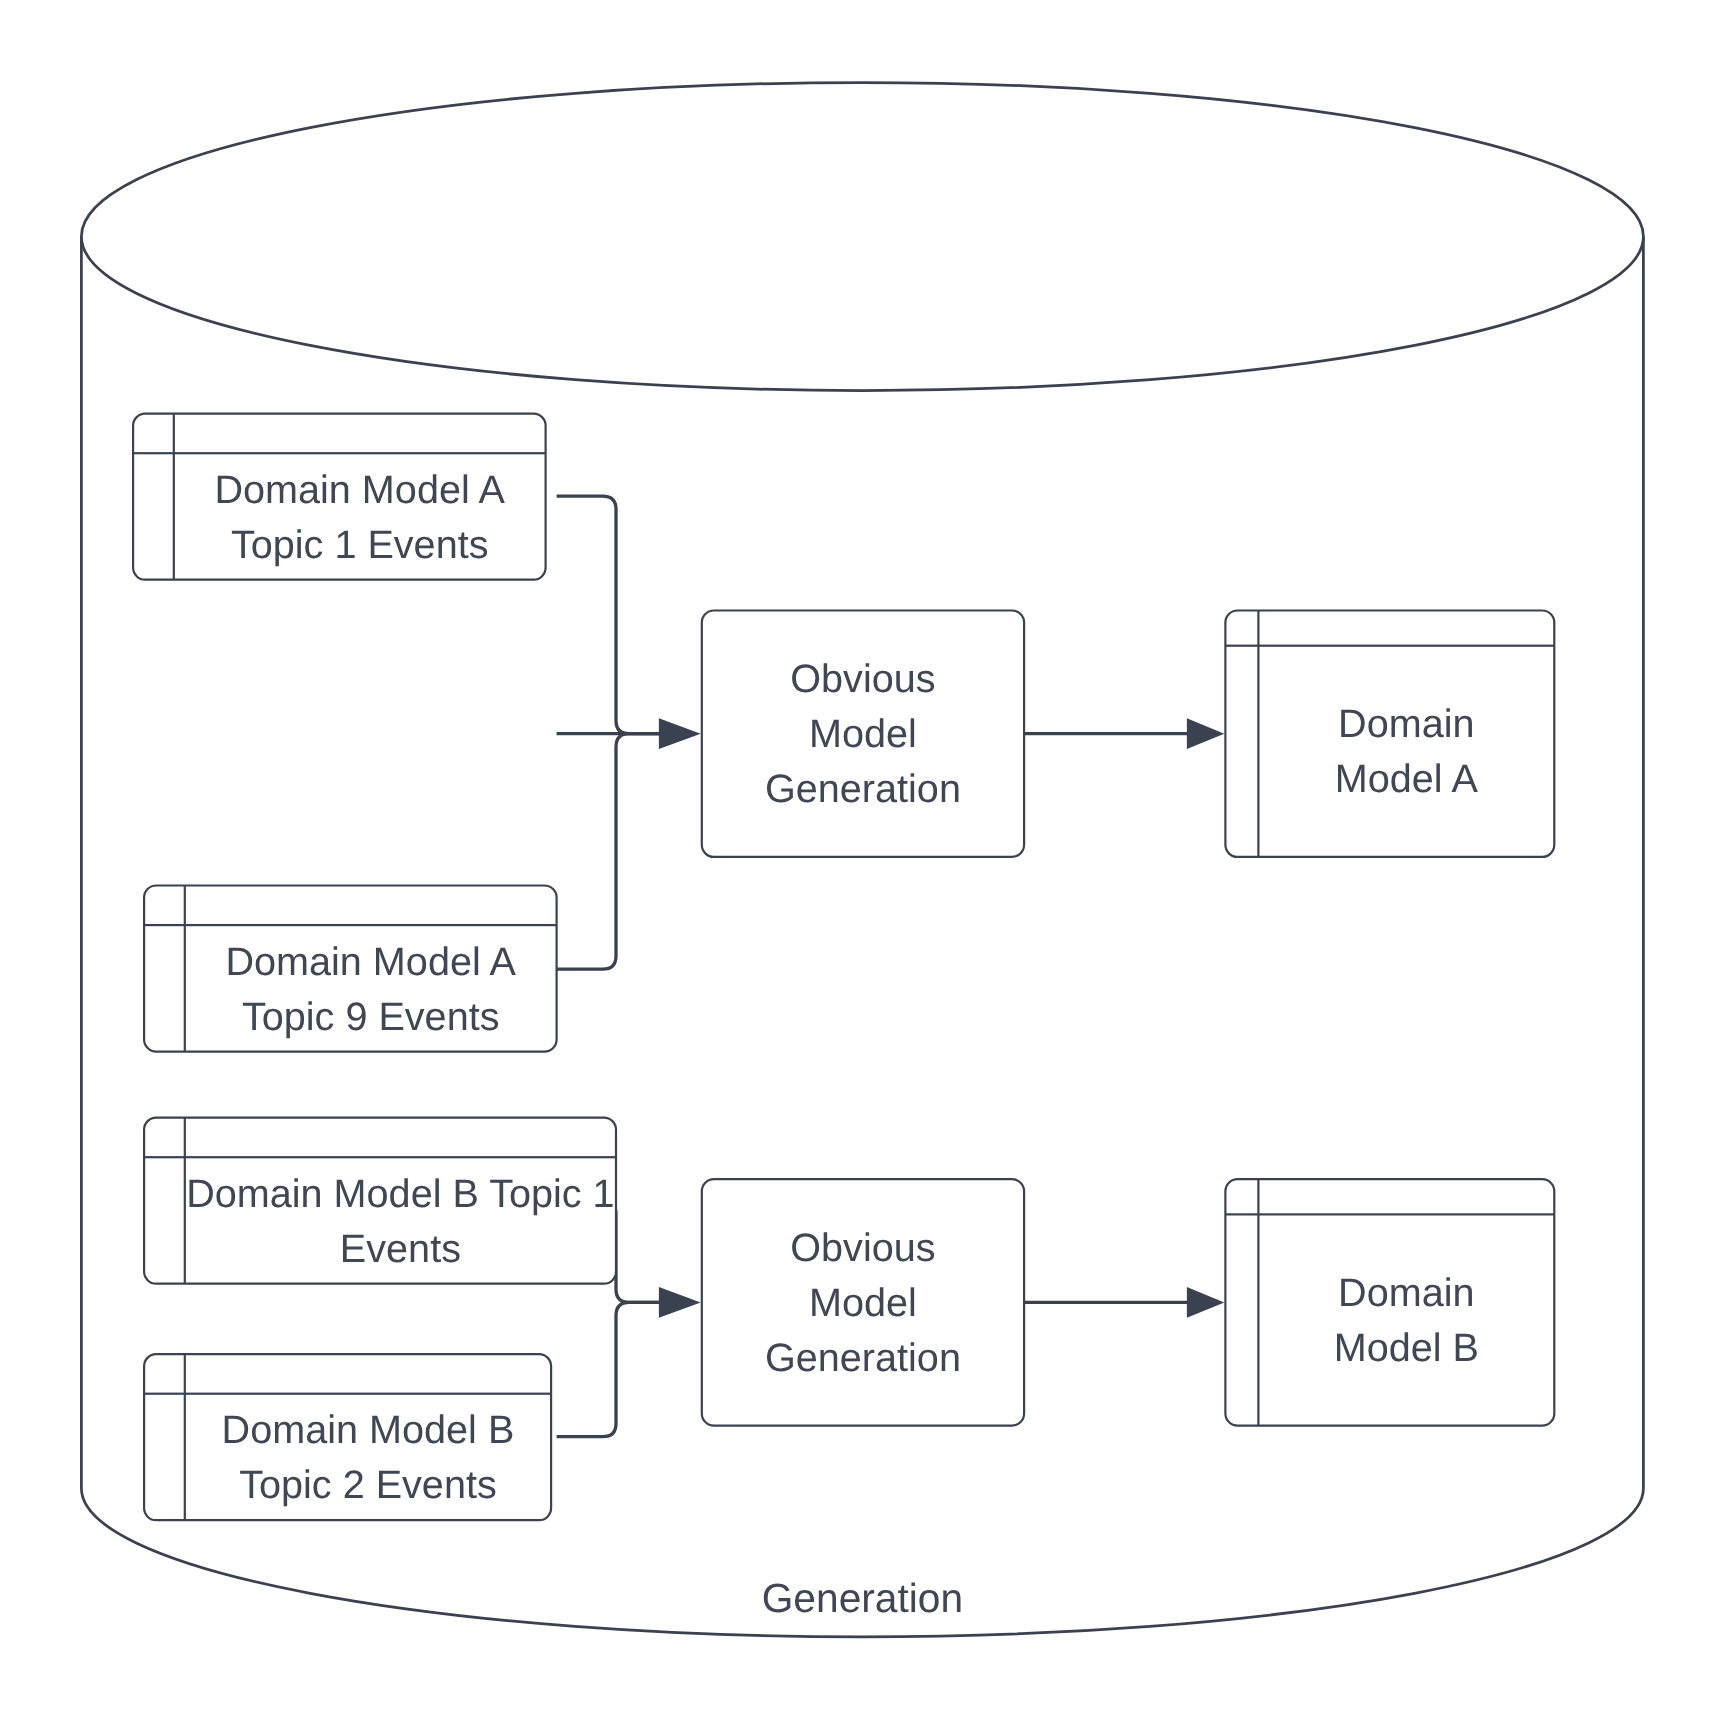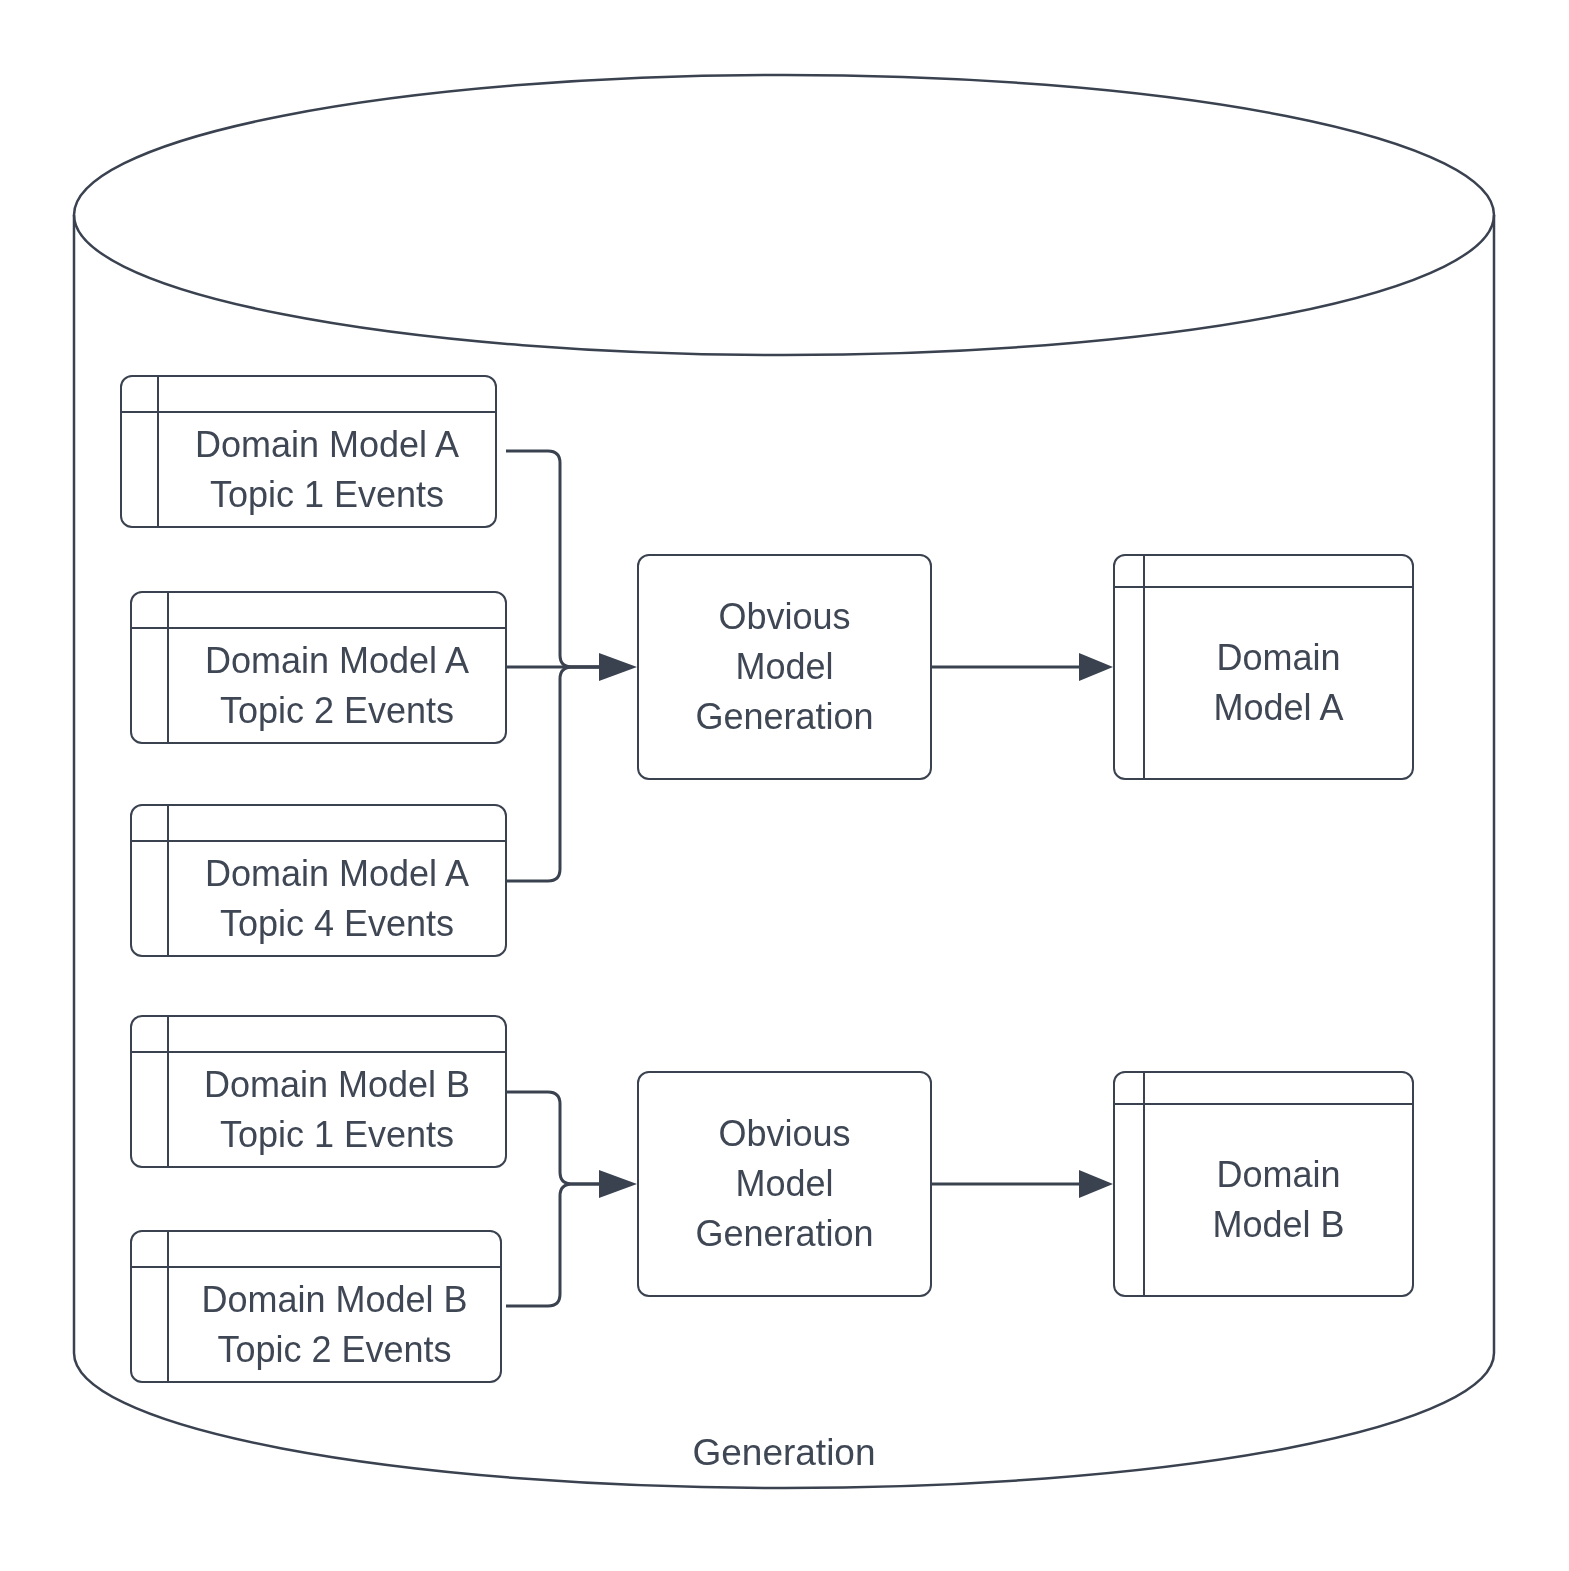--- a/index.html
+++ b/index.html
@@ -99,32 +99,27 @@
     <polygon class="head" points="599,1170 637,1184 599,1198"></polygon>
     <path class="conn" d="M 931 1184 L 1080 1184"></path>
     <polygon class="head" points="1079,1170 1113,1184 1079,1198"></polygon>
   </svg>
 
   <div class="node table-lg" style="left:120px; top:375px; width:377px; height:153px;">
     <div class="hline"></div>
     <div class="vline"></div>
     <div class="lbl">Domain Model A Topic 1 Events</div>
   </div>
-  <div class="node table-lg" style="left:130px; top:591px; width:377px; height:153px;">
-    <div class="hline"></div>
-    <div class="vline"></div>
-    <div class="lbl">Domain Model A Topic 2 Events</div>
-  </div>
   <div class="node table-lg" style="left:130px; top:804px; width:377px; height:153px;">
     <div class="hline"></div>
     <div class="vline"></div>
-    <div class="lbl">Domain Model A Topic 4 Events</div>
+    <div class="lbl">Domain Model A Topic 9 Events</div>
   </div>
 
-  <div class="node table-lg" style="left:130px; top:1015px; width:377px; height:153px;">
+  <div class="node table-lg" style="left:130px; top:1015px; width:431px; height:153px;">
     <div class="hline"></div>
     <div class="vline"></div>
     <div class="lbl">Domain Model B Topic 1 Events</div>
   </div>
   <div class="node table-lg" style="left:130px; top:1230px; width:372px; height:153px;padding-left:10px;">
     <div class="hline"></div>
     <div class="vline"></div>
     <div class="lbl">Domain Model B Topic 2 Events</div>
   </div>
 

